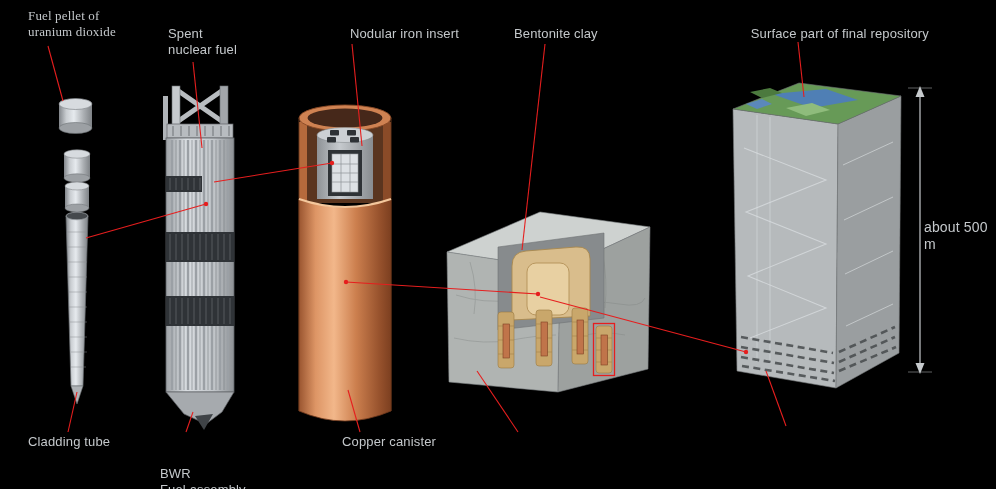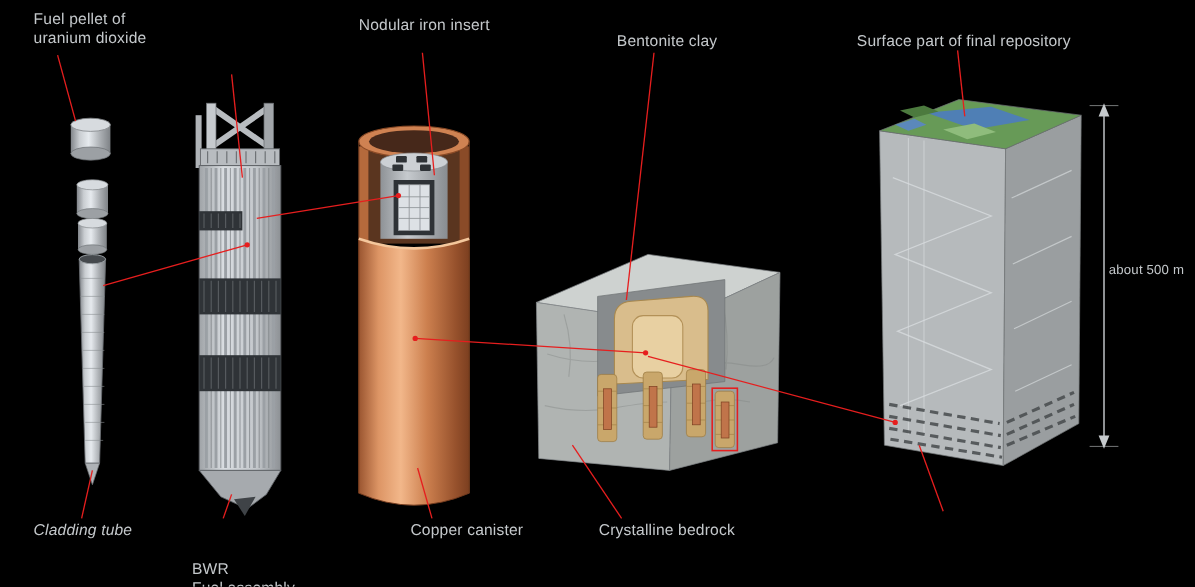--- a/index.html
+++ b/index.html
@@ -8,21 +8,21 @@
   .canvas{ position:relative; width:996px; height:489px; overflow:hidden; }
   .canvas svg{ position:absolute; left:0; top:0; }
   .label{
     position:absolute;
     font-size:13px;
     line-height:1.22;
     letter-spacing:.15px;
     color:var(--text,#c4c8cb);
     white-space:pre-line;
   }
-  .label.small{ font-size:11px; }
+  .label.small{ font-size:14px; }
 </style>
 </head>
 <body>
 
 <div class="canvas">
 
 <svg width="996" height="489" viewBox="0 0 996 489">
   <defs>
     <linearGradient id="gMetal" x1="0" y1="0" x2="1" y2="0">
       <stop offset="0" stop-color="#81858a"></stop>
@@ -207,25 +207,26 @@
   </g>
   <g style="fill:var(--connector,#e61e1e)">
     <circle cx="206" cy="204" r="2.2"></circle>
     <circle cx="332" cy="163" r="2.2"></circle>
     <circle cx="346" cy="282" r="2.2"></circle>
     <circle cx="538" cy="294" r="2.2"></circle>
     <circle cx="746" cy="352" r="2.2"></circle>
   </g>
 </svg>
 
-<div class="label" style="left:28px; top:8px; width:130px;">Fuel pellet of
+<div class="label" style="left:28px; top:8px; width:130px;font-family:Liberation Serif, serif;">Fuel pellet of
 uranium dioxide</div>
-<div class="label" style="left:299px; top:13px; width:160px;">Nodular iron insert</div>
+<div class="label" style="left:168px; top:26px; width:110px;">Spent
+nuclear fuel</div>
+<div class="label" style="left:299px; top:26px; width:160px;text-align:right;">Nodular iron insert</div>
 <div class="label" style="left:514px; top:26px; width:130px;">Bentonite clay</div>
-<div class="label" style="left:714px; top:26px; width:230px;">Surface part of final repository</div>
-<div class="label" style="left:28px; top:434px; width:120px;font-style:italic;">Cladding tube</div>
+<div class="label" style="left:699px; top:26px; width:230px;text-align:right;">Surface part of final repository</div>
+<div class="label" style="left:28px; top:434px; width:120px;">Cladding tube</div>
 <div class="label" style="left:160px; top:434px; width:120px;margin-top:32px;">BWR
 Fuel assembly</div>
 <div class="label" style="left:322px; top:434px; width:140px;margin-left:20px;">Copper canister</div>
-<div class="label" style="left:499px; top:434px; width:160px;">Crystalline bedrock</div>
 <div class="label small" style="left:924px; top:219px; width:70px;">about 500 m</div>
 
 </div>
 
 </body></html>

